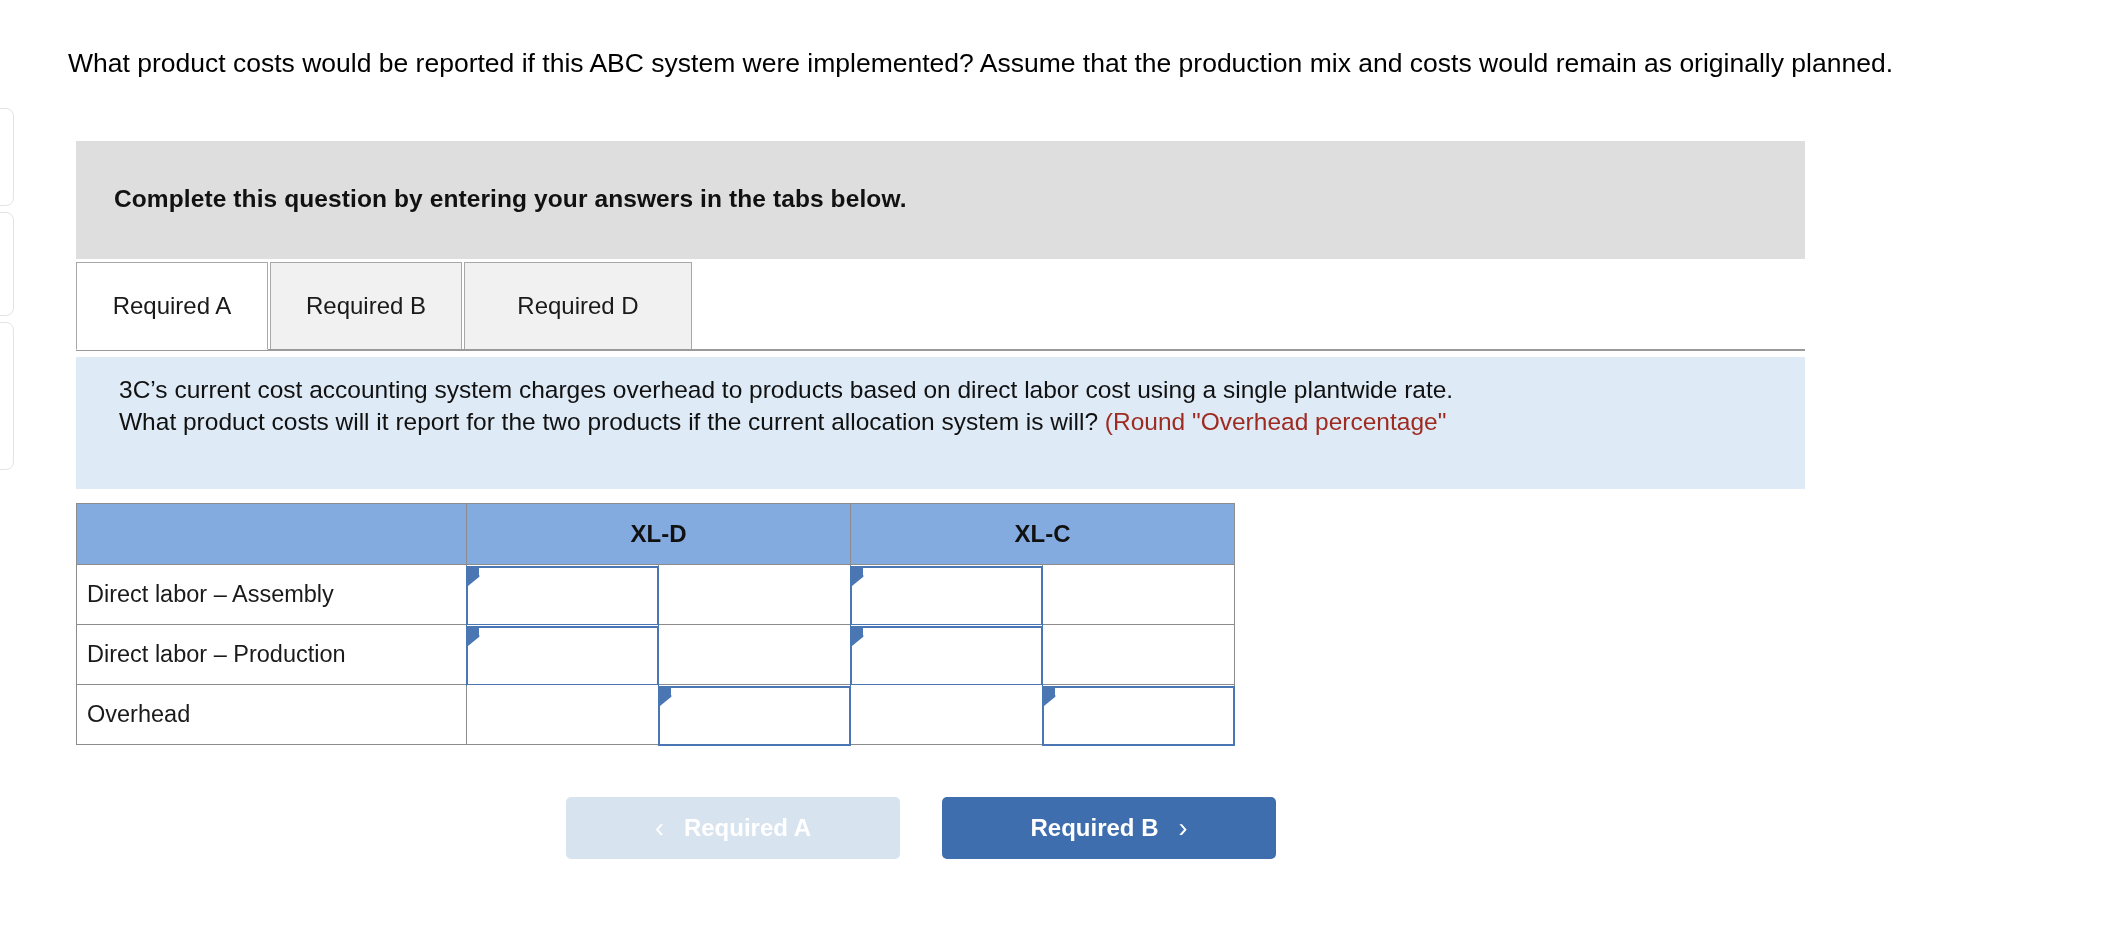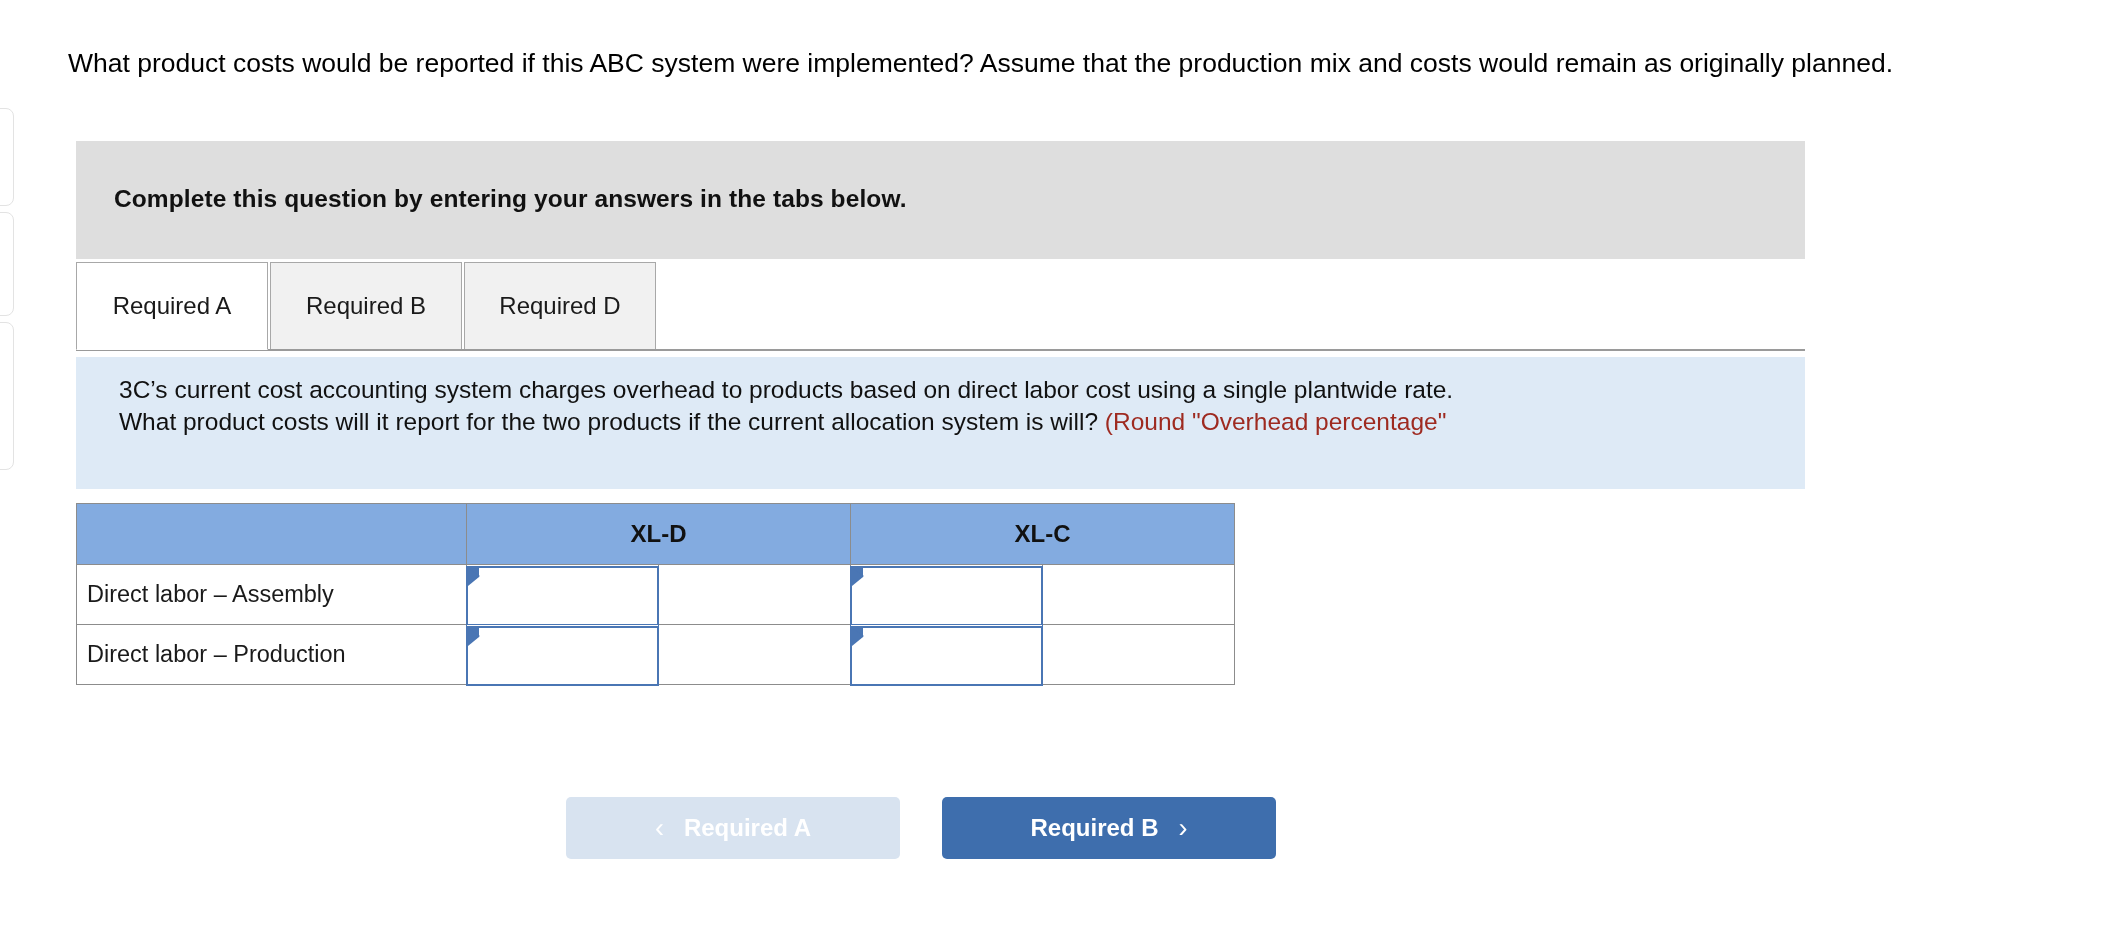--- a/index.html
+++ b/index.html
@@ -90,21 +90,21 @@
     justify-content: center;
     cursor: pointer;
   }
   .tab.active {
     background: #ffffff;
     border-bottom: 1px solid #ffffff;
     z-index: 4;
   }
   #tab-0 { left: 0px;   width: 192px; }
   #tab-1 { left: 194px; width: 192px; }
-  #tab-2 { left: 388px; width: 192px; }
+  #tab-2 { left: 388px; width: 228px; }
 
   .tab-underline {
     position: absolute;
     left: 76px;
     top: 349px;
     width: 1729px;
     height: 2px;
     background: #9a9a9a;
     z-index: 2;
   }
@@ -358,20 +358,35 @@
         </td>
         <td class="cell"></td>
         <td class="cell">
           <div class="entrybox">
               <span class="tri"></span>
             </div>
         </td>
         <td class="cell"></td>
       </tr>
 
+      <tr>
+        <td class="row-label">Overhead</td>
+        <td class="cell"></td>
+        <td class="cell">
+          <div class="entrybox rule-single">
+              <span class="tri"></span>
+            </div>
+        </td>
+        <td class="cell"></td>
+        <td class="cell">
+          <div class="entrybox rule-single">
+              <span class="tri"></span>
+            </div>
+        </td>
+      </tr>
 
     </tbody>
   </table>
 
   <div class="nav-buttons">
     <button class="btn" id="btn-prev">
       <span class="chev">‹</span>
       <span>Required A</span>
     </button>
     <button class="btn" id="btn-next">

